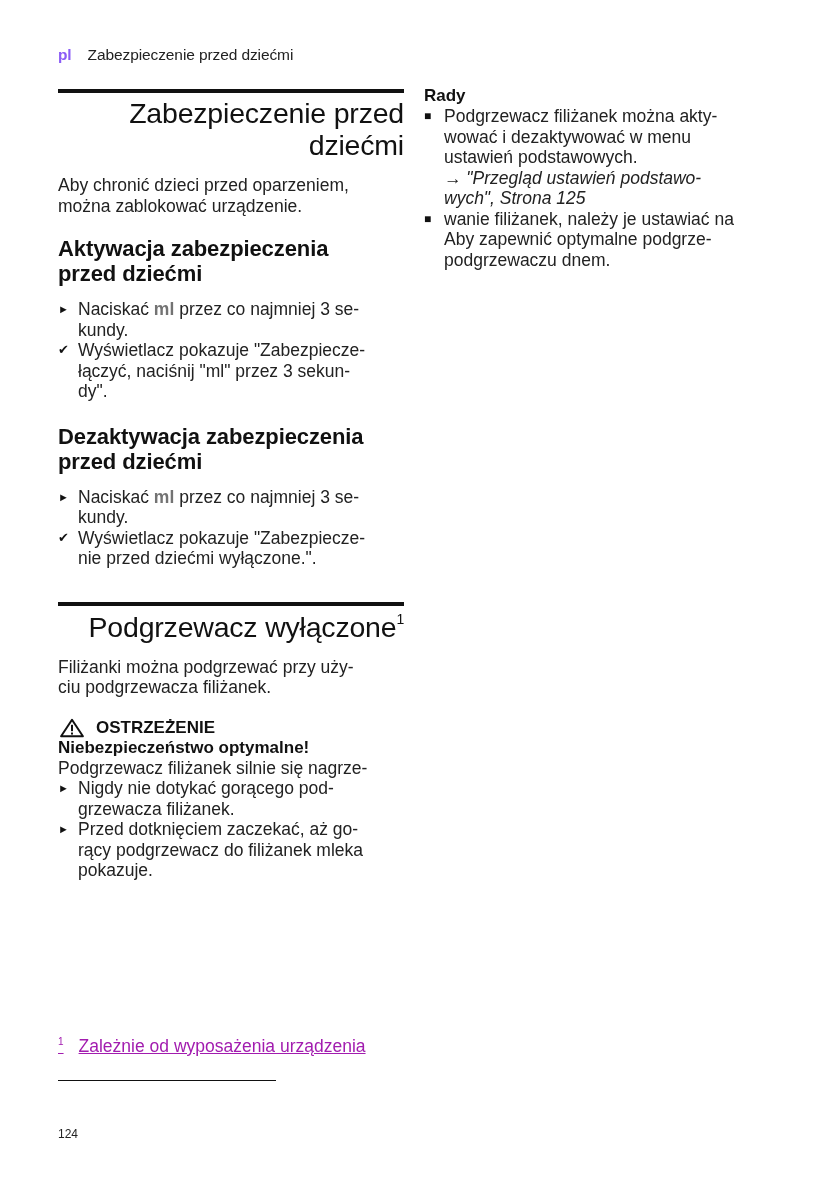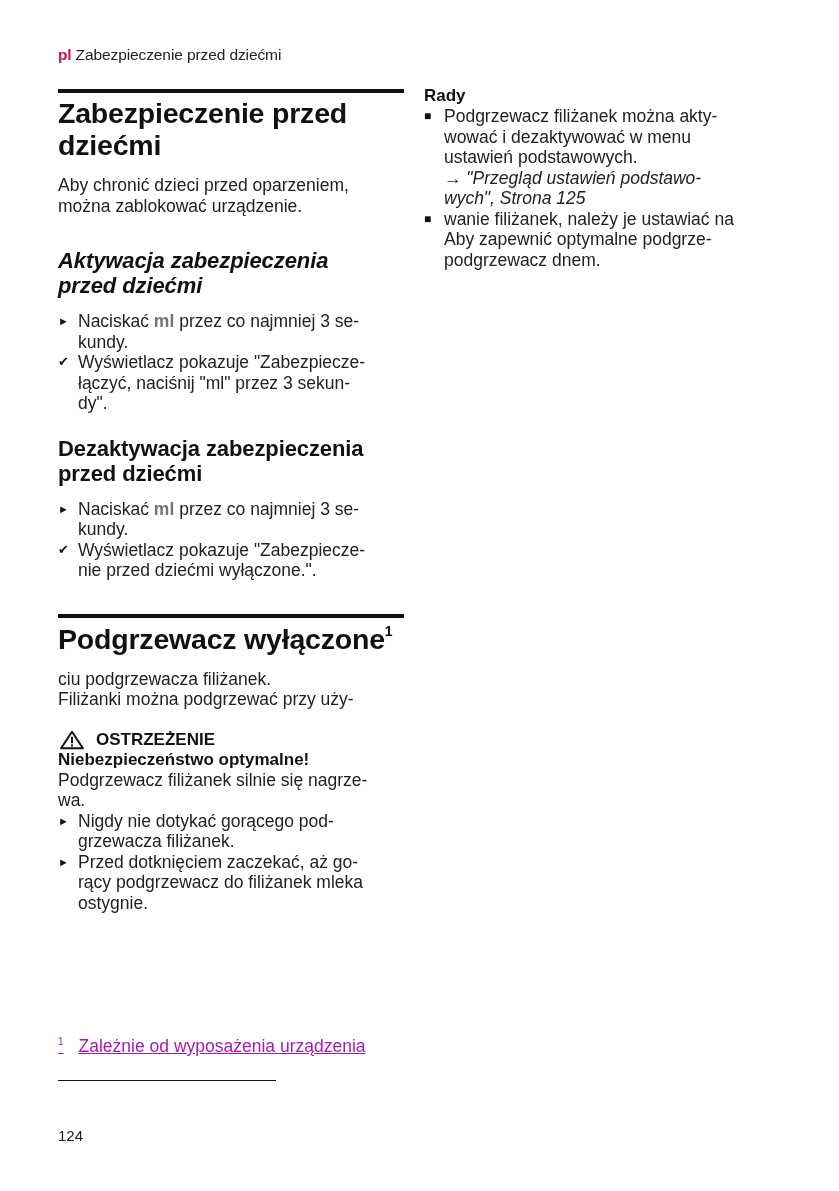--- a/index.html
+++ b/index.html
@@ -10,35 +10,36 @@
       color: #1a1a1a;
       overflow: hidden;
     }
     .page-header {
       position: absolute;
       left: 58px; top: 46px;
       font-size: 15.5px;
       color: #222;
       letter-spacing: -0.1px;
     }
-    .page-header .lang { font-weight: bold; color: #be185d; margin-right: 4px; }
+    .page-header .lang { font-weight: bold; color: #8b5cf6; margin-right: 16px; }
 
     .col-left { position: absolute; left: 58px; top: 89px; width: 346px; }
     .col-right { position: absolute; left: 424px; top: 86px; width: 350px; }
 
     .rule-thick {
       height: 4px; background: #111; width: 346px;
     }
     .h1 {
       font-size: 28.5px;
-      font-weight: bold;
+      font-weight: normal;
       line-height: 32px;
       color: #111;
       letter-spacing: -0.2px;
       margin-top: 4px;
+      text-align: right;
     }
     .h1 sup { font-size: 14px; vertical-align: 13px; line-height: 0; }
     .h2 {
       font-size: 22px;
       font-weight: bold;
       line-height: 25px;
       color: #111;
       letter-spacing: -0.1px;
     }
     .p {
@@ -94,21 +95,21 @@
       left: 58px; top: 1032px;
       font-size: 17.5px;
       line-height: 20px;
       color: #a21caf;
       text-decoration: underline;
     }
     .footnote .fn-num { font-size: 10px; vertical-align: 7px; margin-right: 15px; }
     .page-number {
       position: absolute;
       left: 58px; top: 1127px;
-      font-size: 15px;
+      font-size: 12px;
       color: #222;
     }
     .rady-title {
       font-size: 17px;
       font-weight: bold;
       line-height: 20px;
       color: #111;
     }
   </style>
 </head>
@@ -124,21 +125,21 @@
   <div class="h1">
     <div>Zabezpieczenie przed</div>
     <div>dziećmi</div>
   </div>
 
   <div class="p" style="margin-top:14px;">
     <div>Aby chronić dzieci przed oparzeniem,</div>
     <div>można zablokować urządzenie.</div>
   </div>
 
-  <div class="h2" style="margin-top:32px;font-style:italic;">
+  <div class="h2" style="margin-top:20px;">
     <div>Aktywacja zabezpieczenia</div>
     <div>przed dziećmi</div>
   </div>
 
   <ul class="list" style="margin-top:13px;">
     <li>
       <span class="mark">►</span>
       <span>Naciskać </span><b>ml</b><span> przez co najmniej 3 se-</span><br>
       <span>kundy.</span>
     </li>
@@ -167,49 +168,48 @@
       <div>nie przed dziećmi wyłączone.".</div>
     </li>
   </ul>
 
   <div class="rule-thick" style="margin-top:33px;"></div>
   <div class="h1" style="margin-top:5px;">
     <span>Podgrzewacz wyłączone</span><sup>1</sup>
   </div>
 
   <div class="p" style="margin-top:14px;">
+    <div>Filiżanki można podgrzewać przy uży-</div>
     <div>ciu podgrzewacza filiżanek.</div>
-    <div>Filiżanki można podgrzewać przy uży-</div>
   </div>
 
   <div style="margin-top:20px;">
     <div class="warn-title">
       <svg class="tri" viewBox="0 0 28 22">
         <path d="M14 2 L26 20 L2 20 Z" fill="none" stroke="#111" stroke-width="2.2" stroke-linejoin="round"></path>
         <rect x="12.9" y="7.5" width="2.2" height="7" fill="#111"></rect>
         <rect x="12.9" y="16" width="2.2" height="2.2" fill="#111"></rect>
       </svg>
       <span>OSTRZEŻENIE</span>
     </div>
     <div class="warn-sub">Niebezpieczeństwo optymalne!</div>
     <div class="p">
       <div>Podgrzewacz filiżanek silnie się nagrze-</div>
-      <div>wa.</div>
     </div>
     <ul class="list">
       <li>
         <span class="mark">►</span>
         <div>Nigdy nie dotykać gorącego pod-</div>
         <div>grzewacza filiżanek.</div>
       </li>
       <li>
         <span class="mark">►</span>
         <div>Przed dotknięciem zaczekać, aż go-</div>
         <div>rący podgrzewacz do filiżanek mleka</div>
-        <div>ostygnie.</div>
+        <div>pokazuje.</div>
       </li>
     </ul>
   </div>
 </div>
 
 <div class="col-right">
   <div class="rady-title">Rady</div>
   <ul class="list">
     <li>
       <span class="mark square">■</span>
@@ -218,21 +218,21 @@
       <div>ustawień podstawowych.</div>
       <span class="italic-ref">
         <span style="display:block;">→ "Przegląd ustawień podstawo-</span>
         <span style="display:block;">wych", Strona 125</span>
       </span>
     </li>
     <li>
       <span class="mark square">■</span>
       <div>wanie filiżanek, należy je ustawiać na</div>
       <div>Aby zapewnić optymalne podgrze-</div>
-      <div>podgrzewacz dnem.</div>
+      <div>podgrzewaczu dnem.</div>
     </li>
   </ul>
 </div>
 
 <div class="footnote-rule"></div>
 <div class="footnote">
   <span class="fn-num">1</span><span>Zależnie od wyposażenia urządzenia</span>
 </div>
 <div class="page-number">124</div>
 

